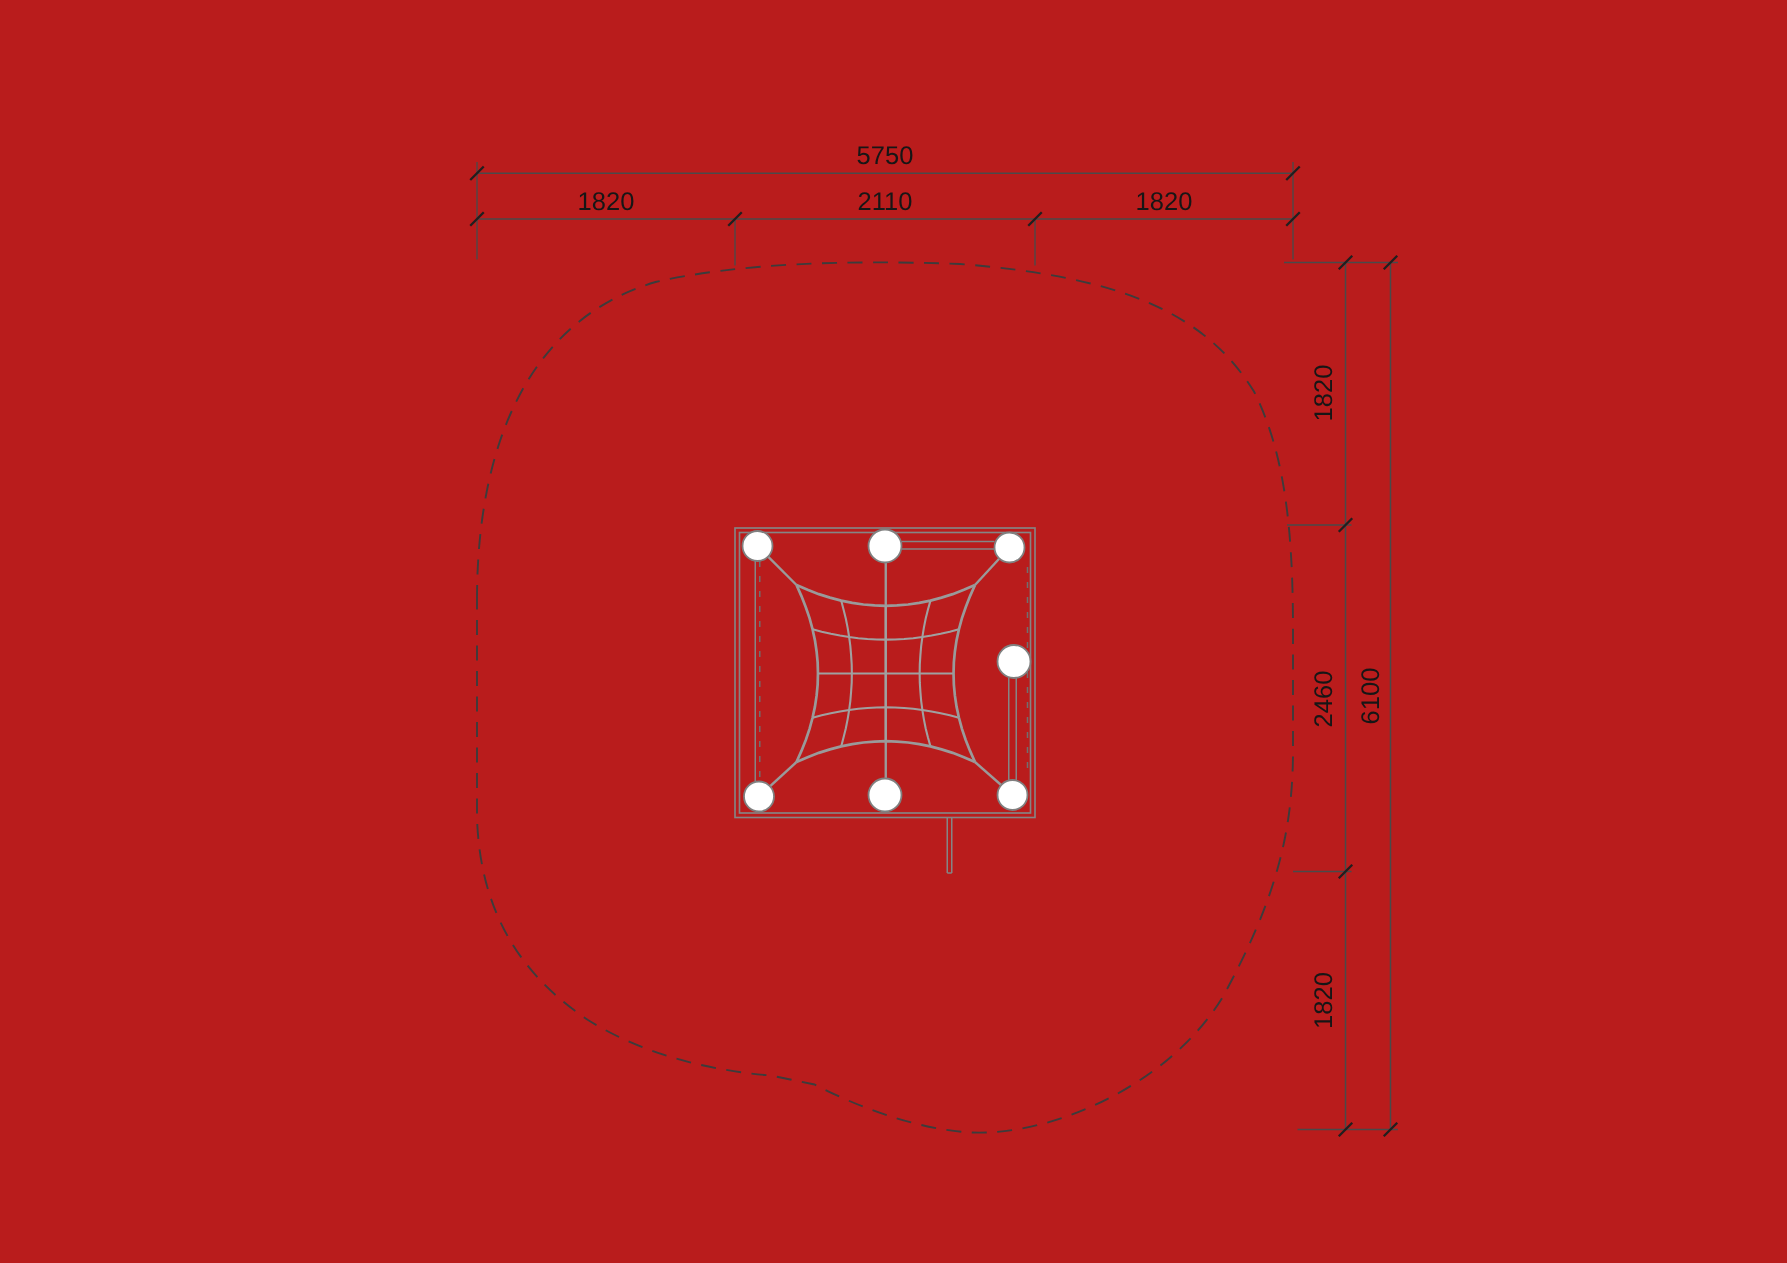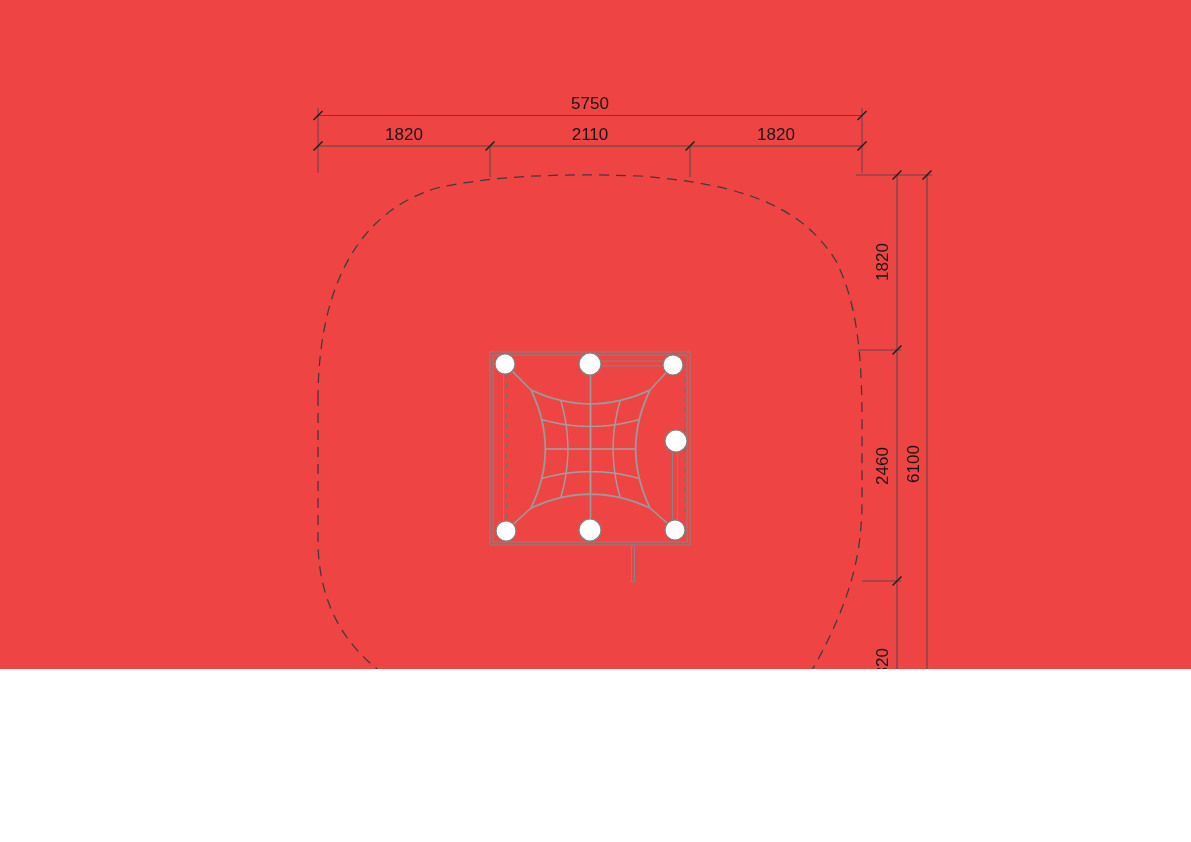--- a/index.html
+++ b/index.html
@@ -3,23 +3,23 @@
 <meta charset="utf-8">
 <style>
   html, body {
     margin: 0;
     padding: 0;
     background: #ffffff;
     font-family: "Liberation Sans", sans-serif;
   }
   .canvas-wrap {
     width: 1191px;
-    height: 669px;
+    height: 842px;
     position: relative;
-    background: #ef4444;
+    background: #b91c1c;
     overflow: hidden;
   }
   svg { display: block; }
   .dim-line   { stroke: #4a4a4a; stroke-width: 1; fill: none; }
   .ext-line   { stroke: #4a4a4a; stroke-width: 0.9; fill: none; }
   .dim-tick   { stroke: #1f1f1f; stroke-width: 1.5; fill: none; }
   .dim-text   { fill: #161616; font-size: 17px; font-family: "Liberation Sans", sans-serif; }
   .boundary   { stroke: #3c3c3c; stroke-width: 1.25; fill: none; stroke-dasharray: 10 7; }
   .frame      { stroke: #858585; stroke-width: 1.1; fill: none; }
   .beam       { stroke: #858585; stroke-width: 1;   fill: none; }

